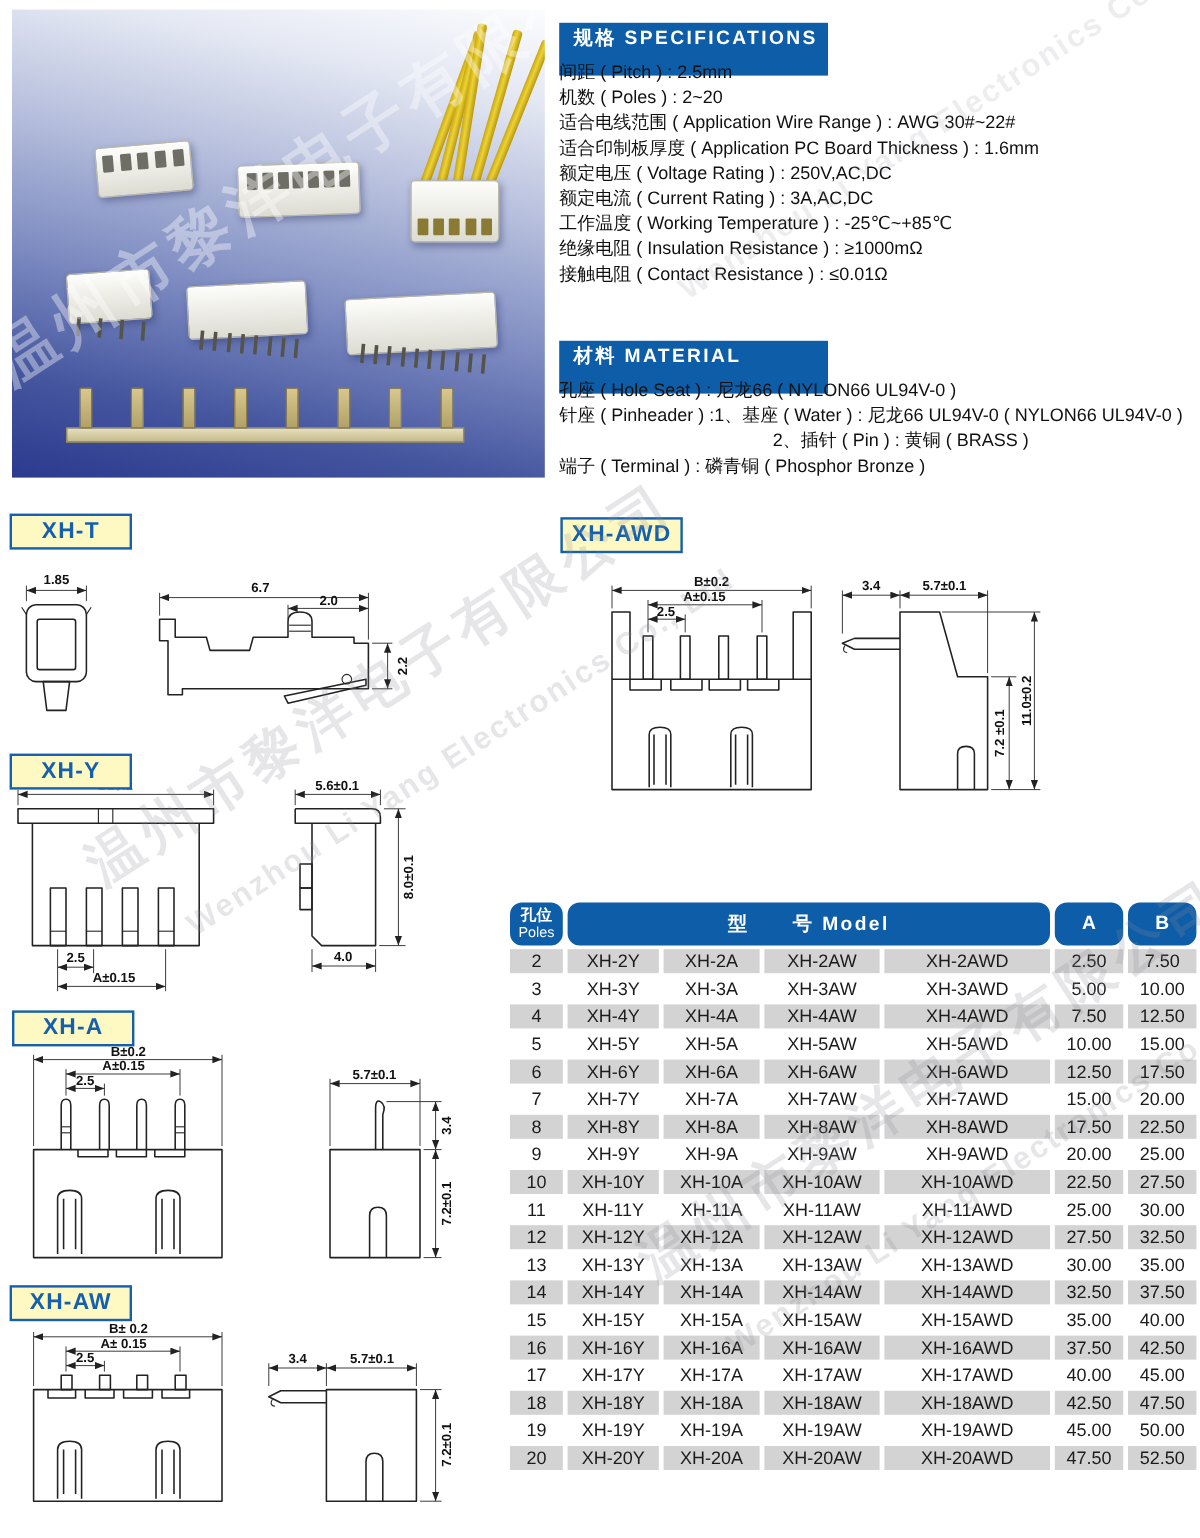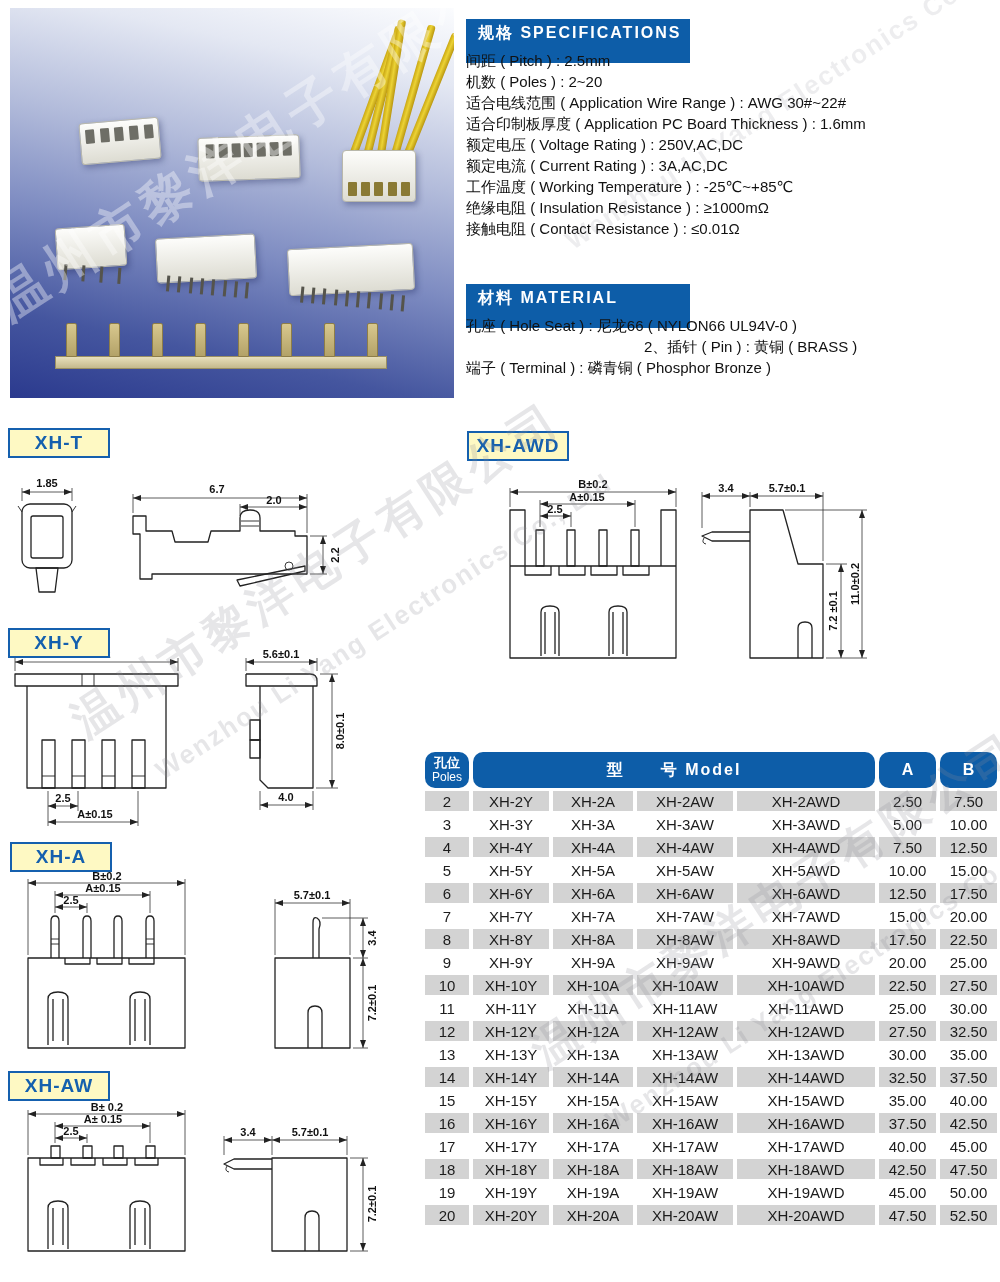--- a/index.html
+++ b/index.html
@@ -172,20 +172,21 @@
     <li>额定电压 ( Voltage  Rating ) : 250V,AC,DC</li>
     <li>额定电流 ( Current  Rating ) : 3A,AC,DC</li>
     <li>工作温度 ( Working  Temperature ) : -25℃~+85℃</li>
     <li>绝缘电阻 ( Insulation Resistance ) : ≥1000mΩ</li>
     <li>接触电阻 ( Contact  Resistance ) : ≤0.01Ω</li>
   </ul>
 
   <div class="sec-title" style="top:284px;">材料 MATERIAL</div>
   <ul class="txt-list" style="top:315px;">
     <li>孔座 ( Hole Seat ) : 尼龙66 ( NYLON66 UL94V-0 )</li>
+    <li>针座 ( Pinheader ) :1、基座 ( Water ) : 尼龙66 UL94V-0 ( NYLON66 UL94V-0 )</li>
     <li class="indent">2、插针 ( Pin ) :  黄铜 ( BRASS )</li>
     <li>端子 ( Terminal ) : 磷青铜 ( Phosphor Bronze )</li>
   </ul>
 
   <div class="dlabel" style="left:8px;top:428px;">XH-T</div>
   <svg style="left:12px;top:476px;" width="330" height="135" viewBox="0 0 330 135">
     <defs>
         <marker id="mt" markerWidth="9" markerHeight="8" refX="8" refY="3" orient="auto-start-reverse" markerUnits="userSpaceOnUse">
           <path d="M0,0 L8,3 L0,6 Z" fill="#222"></path>
         </marker>

